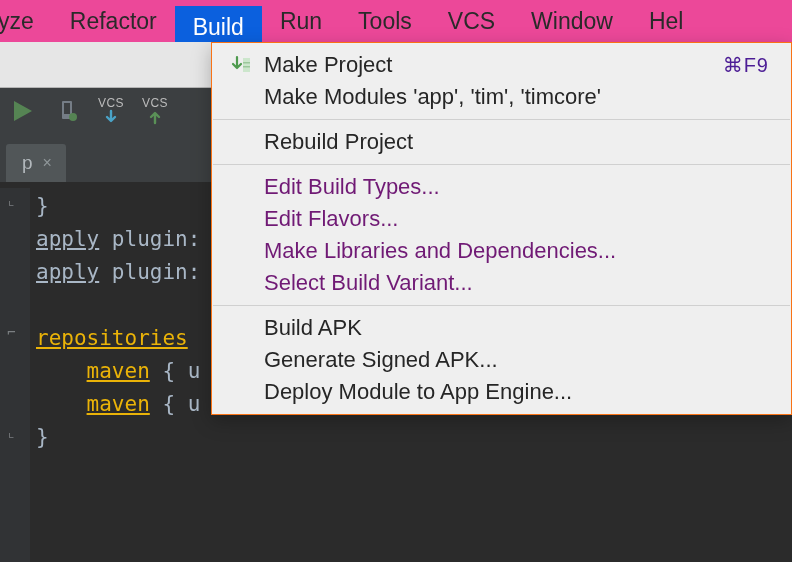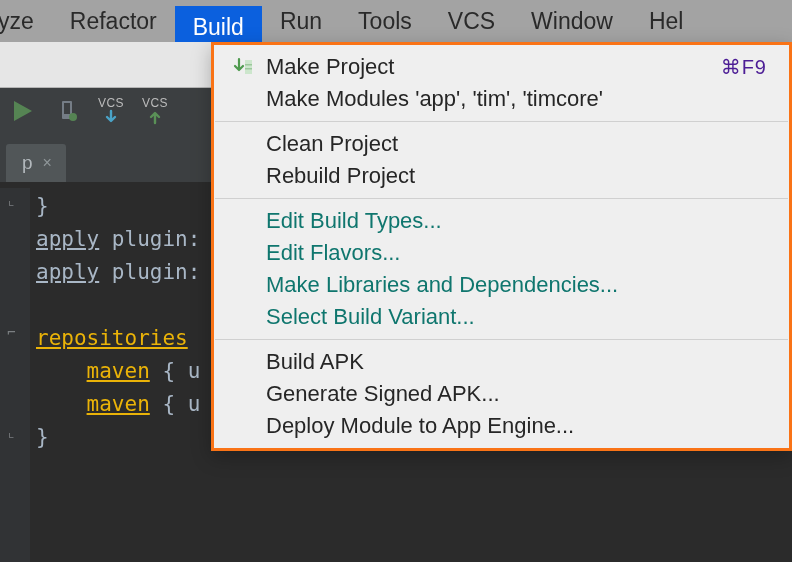--- a/index.html
+++ b/index.html
@@ -2,21 +2,21 @@
 <html><head>
   <meta charset="utf-8">
   <style>
     * { box-sizing: border-box; margin: 0; padding: 0; }
     html, body { width: 792px; height: 562px; overflow: hidden; font-family: "Helvetica Neue", Arial, sans-serif; background: #2b2b2b; }
     
     .menubar {
       display: flex;
       align-items: center;
       height: 42px;
-      background: #a3a3a3;
+      background: #ec4899;
       font-size: 23px;
       color: #2a2a2a;
       padding-left: 0;
     }
     .menubar-item {
       padding: 0 18px;
       height: 42px;
       display: flex;
       align-items: center;
       cursor: default;
@@ -123,35 +123,35 @@
     .plain { color: #a9b7c6; }
     .brace { color:#a9b7c6; }
     
     
     .dropdown {
       position: absolute;
       top: 42px;
       left: 211px;
       width: 581px;
       background: #efefef;
-      border: 3px solid #f97316;
+      border: 1px solid #f97316;
       box-shadow: 0 6px 18px rgba(0,0,0,0.25);
       z-index: 100;
       padding: 6px 0;
     }
     .menu-row {
       display: flex;
       align-items: center;
       height: 32px;
       padding: 0 22px 0 18px;
       font-size: 22px;
       color: #262626;
       cursor: default;
     }
-    .menu-row.disabled { color: #0f766e; }
+    .menu-row.disabled { color: #701a75; }
     .menu-icon {
       width: 24px;
       height: 24px;
       margin-right: 10px;
       display: flex;
       align-items: center;
       justify-content: center;
       flex-shrink: 0;
     }
     .menu-icon.empty { visibility: hidden; }
@@ -278,24 +278,20 @@
     <span class="menu-shortcut">⌘F9</span>
   </div>
   <div class="menu-row">
     <span class="menu-icon empty"></span>
     <span class="menu-label">Make Modules 'app', 'tim', 'timcore'</span>
   </div>
   <div class="menu-sep"></div>
 
   <div class="menu-row">
     <span class="menu-icon empty"></span>
-    <span class="menu-label">Clean Project</span>
-  </div>
-  <div class="menu-row">
-    <span class="menu-icon empty"></span>
     <span class="menu-label">Rebuild Project</span>
   </div>
   <div class="menu-sep"></div>
 
   <div class="menu-row disabled">
     <span class="menu-icon empty"></span>
     <span class="menu-label">Edit Build Types...</span>
   </div>
   <div class="menu-row disabled">
     <span class="menu-icon empty"></span>

